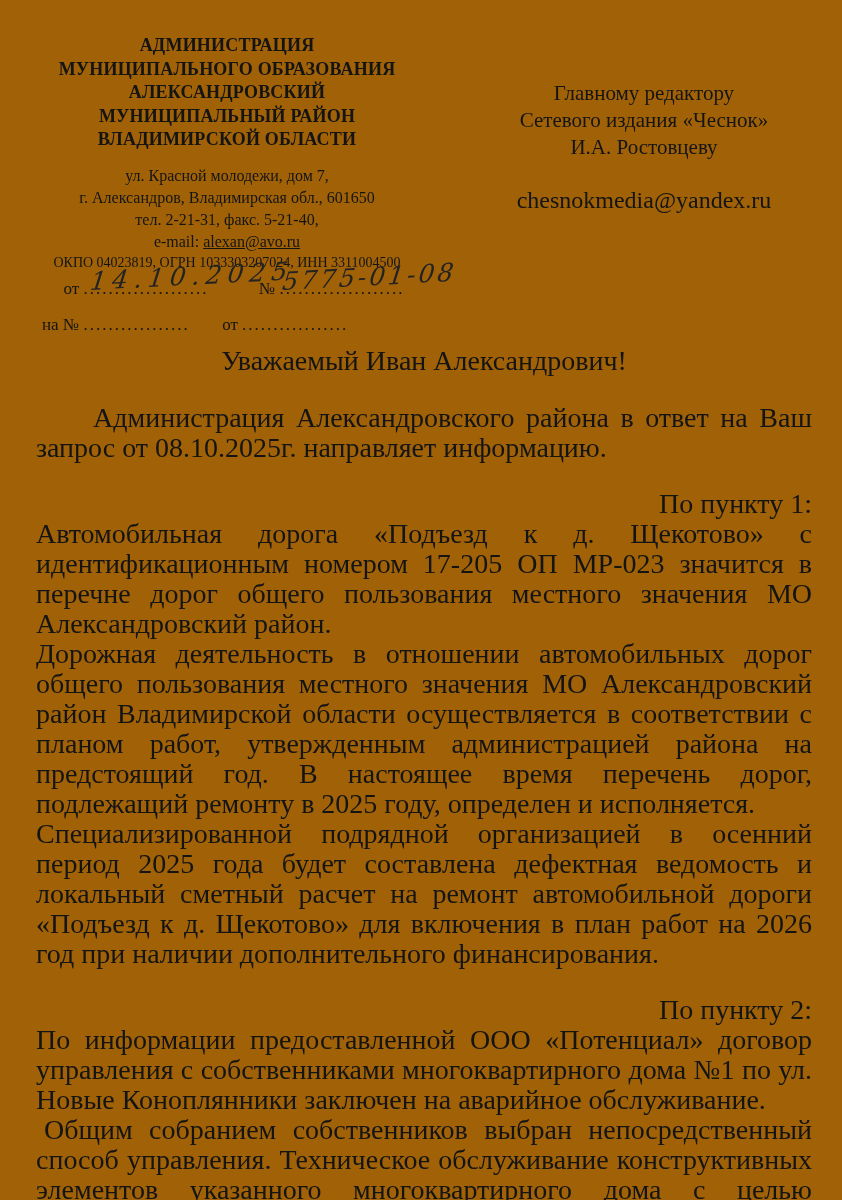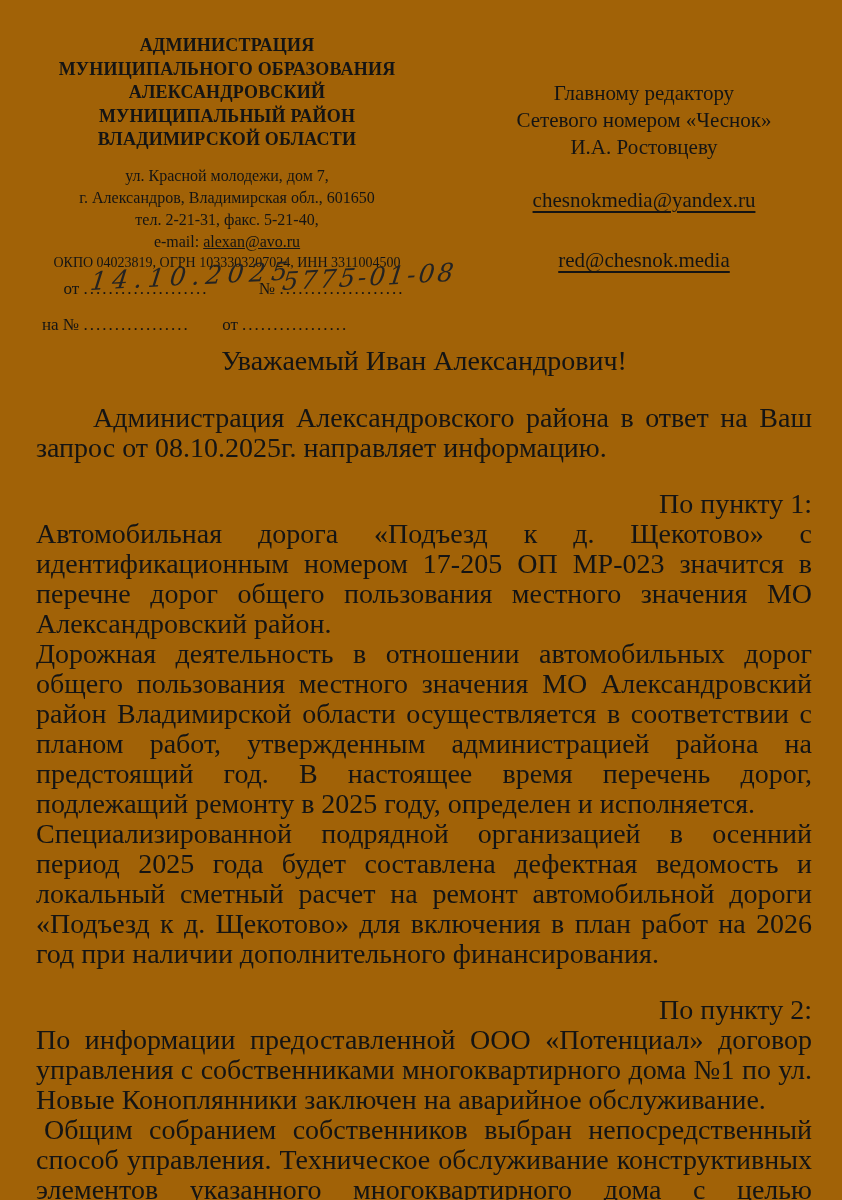--- a/index.html
+++ b/index.html
@@ -45,22 +45,22 @@
     padding-left:14px; white-space:nowrap;
   }
   .ref-gap { display:inline-block; width:24px; }
 
   
   .recipient {
     position:absolute; top:52px; left:464px; width:360px;
     text-align:center; font-size:21px; line-height:27px;margin-top:28px;
   }
   .recipient-email {
-    display:inline-block; margin-top:0; text-decoration:underline;
-    text-underline-offset:4px; font-size:21px;
+    display:inline-block; margin-top:0; 
+    text-underline-offset:4px; font-size:24px;
   }
   .recipient-email-wrap1 { margin-top:26px; }
   .recipient-email-wrap2 { margin-top:33px; }
 
   
   .letter-body {
     position:absolute; top:346px; left:36px; width:776px;
     font-size:28px; line-height:30px; text-align:justify;
   }
   .letter-body p { margin:0; }
@@ -111,27 +111,24 @@
       <span>на №</span>
       <span class="dots">.................</span>
       <span class="ref-gap"></span>
       <span>от</span>
       <span class="dots">.................</span>
     </div>
   </div>
 
   <div class="recipient">
     <div>Главному редактору</div>
-    <div>Сетевого номером «Чеснок»</div>
+    <div>Сетевого издания «Чеснок»</div>
     <div>И.А. Ростовцеву</div>
     <div class="recipient-email-wrap1">
       <span class="recipient-email">chesnokmedia@yandex.ru</span>
-    </div>
-    <div class="recipient-email-wrap2">
-      <span class="recipient-email">red@chesnok.media</span>
     </div>
   </div>
 
   <div class="letter-body">
     <p class="salutation">Уважаемый Иван Александрович!</p>
     <p class="intro">Администрация Александровского района в ответ на Ваш запрос от 08.10.2025г. направляет информацию.</p>
 
     <p class="section-heading">По пункту 1:</p>
     <p>Автомобильная дорога «Подъезд к д. Щекотово» с идентификационным номером 17-205 ОП МР-023 значится в перечне дорог общего пользования местного значения МО Александровский район.</p>
     <p>Дорожная деятельность в отношении автомобильных дорог общего пользования местного значения МО Александровский район Владимирской области осуществляется в соответствии с планом работ, утвержденным администрацией района на предстоящий год. В настоящее время перечень дорог, подлежащий ремонту в 2025 году, определен и исполняется.</p>

